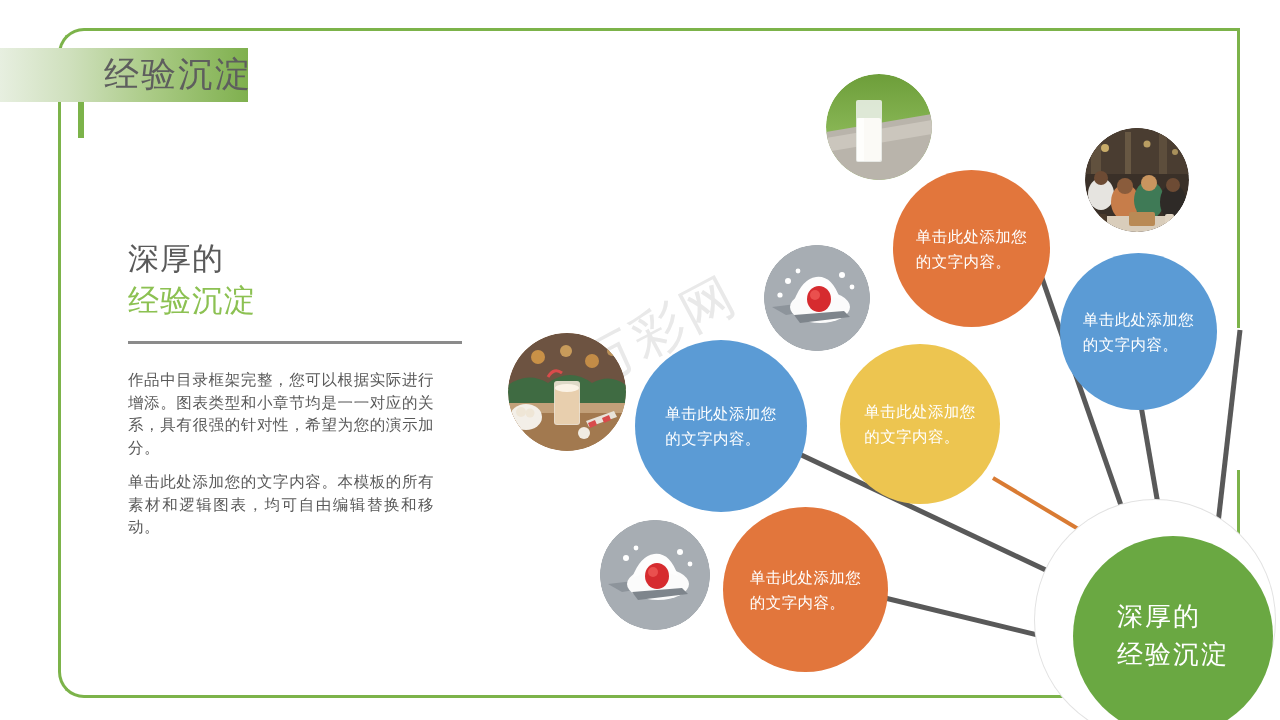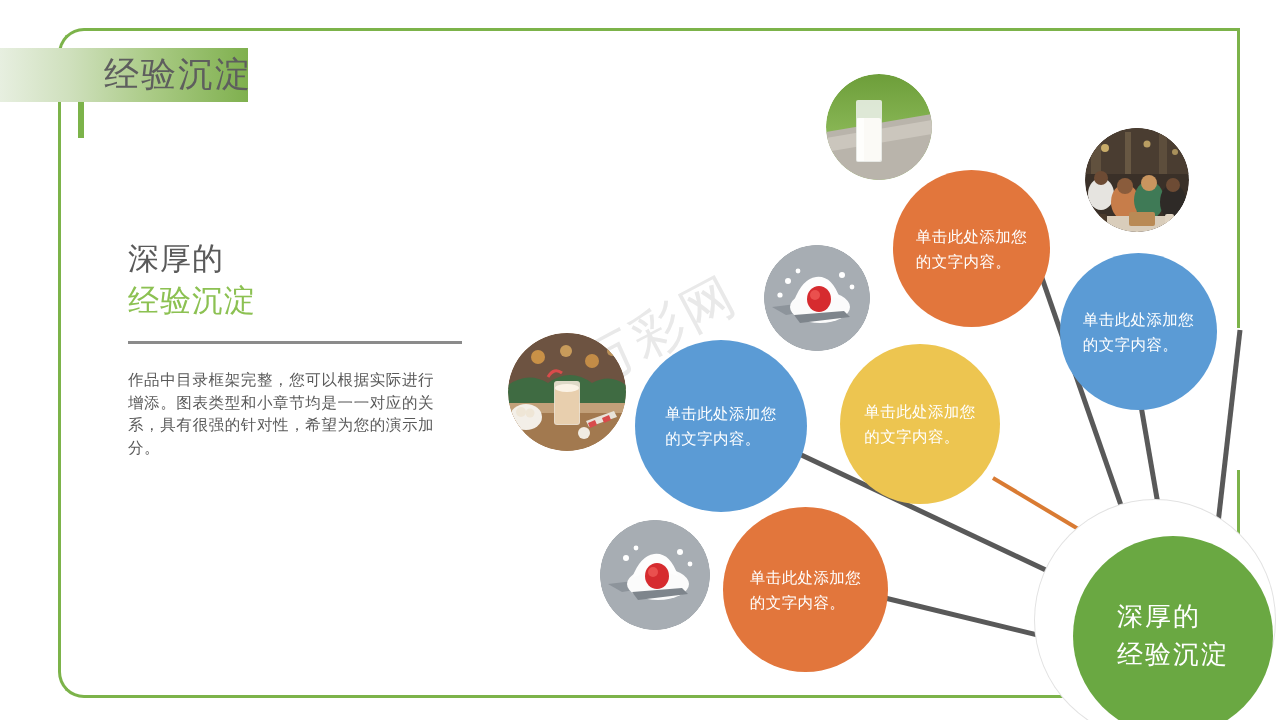--- a/index.html
+++ b/index.html
@@ -95,20 +95,21 @@
   <div class="header-bar"></div>
   <div class="header-tick"></div>
   <div class="page-title">经验沉淀</div>
 
   <div class="lead">
     <span class="l1">深厚的</span>
     <span class="l2">经验沉淀</span>
   </div>
   <div class="lead-rule"></div>
   <div class="body-p body-p1">作品中目录框架完整，您可以根据实际进行增添。图表类型和小章节均是一一对应的关系，具有很强的针对性，希望为您的演示加分。</div>
+  <div class="body-p body-p2">单击此处添加您的文字内容。本模板的所有素材和逻辑图表，均可自由编辑替换和移动。</div>
 
   <div class="watermark">万彩网</div>
 
   <svg class="lines" viewBox="0 0 1280 720">
     <line x1="795" y1="452" x2="1135" y2="612" stroke="#595959" stroke-width="5"></line>
     <line x1="885" y1="598" x2="1120" y2="655" stroke="#595959" stroke-width="5"></line>
     <line x1="1010" y1="186" x2="1140" y2="560" stroke="#595959" stroke-width="5"></line>
     <line x1="1140" y1="400" x2="1165" y2="545" stroke="#595959" stroke-width="5"></line>
     <line x1="1240" y1="330" x2="1215" y2="550" stroke="#595959" stroke-width="5"></line>
     <line x1="993" y1="478" x2="1090" y2="536" stroke="#d97b33" stroke-width="4"></line>

